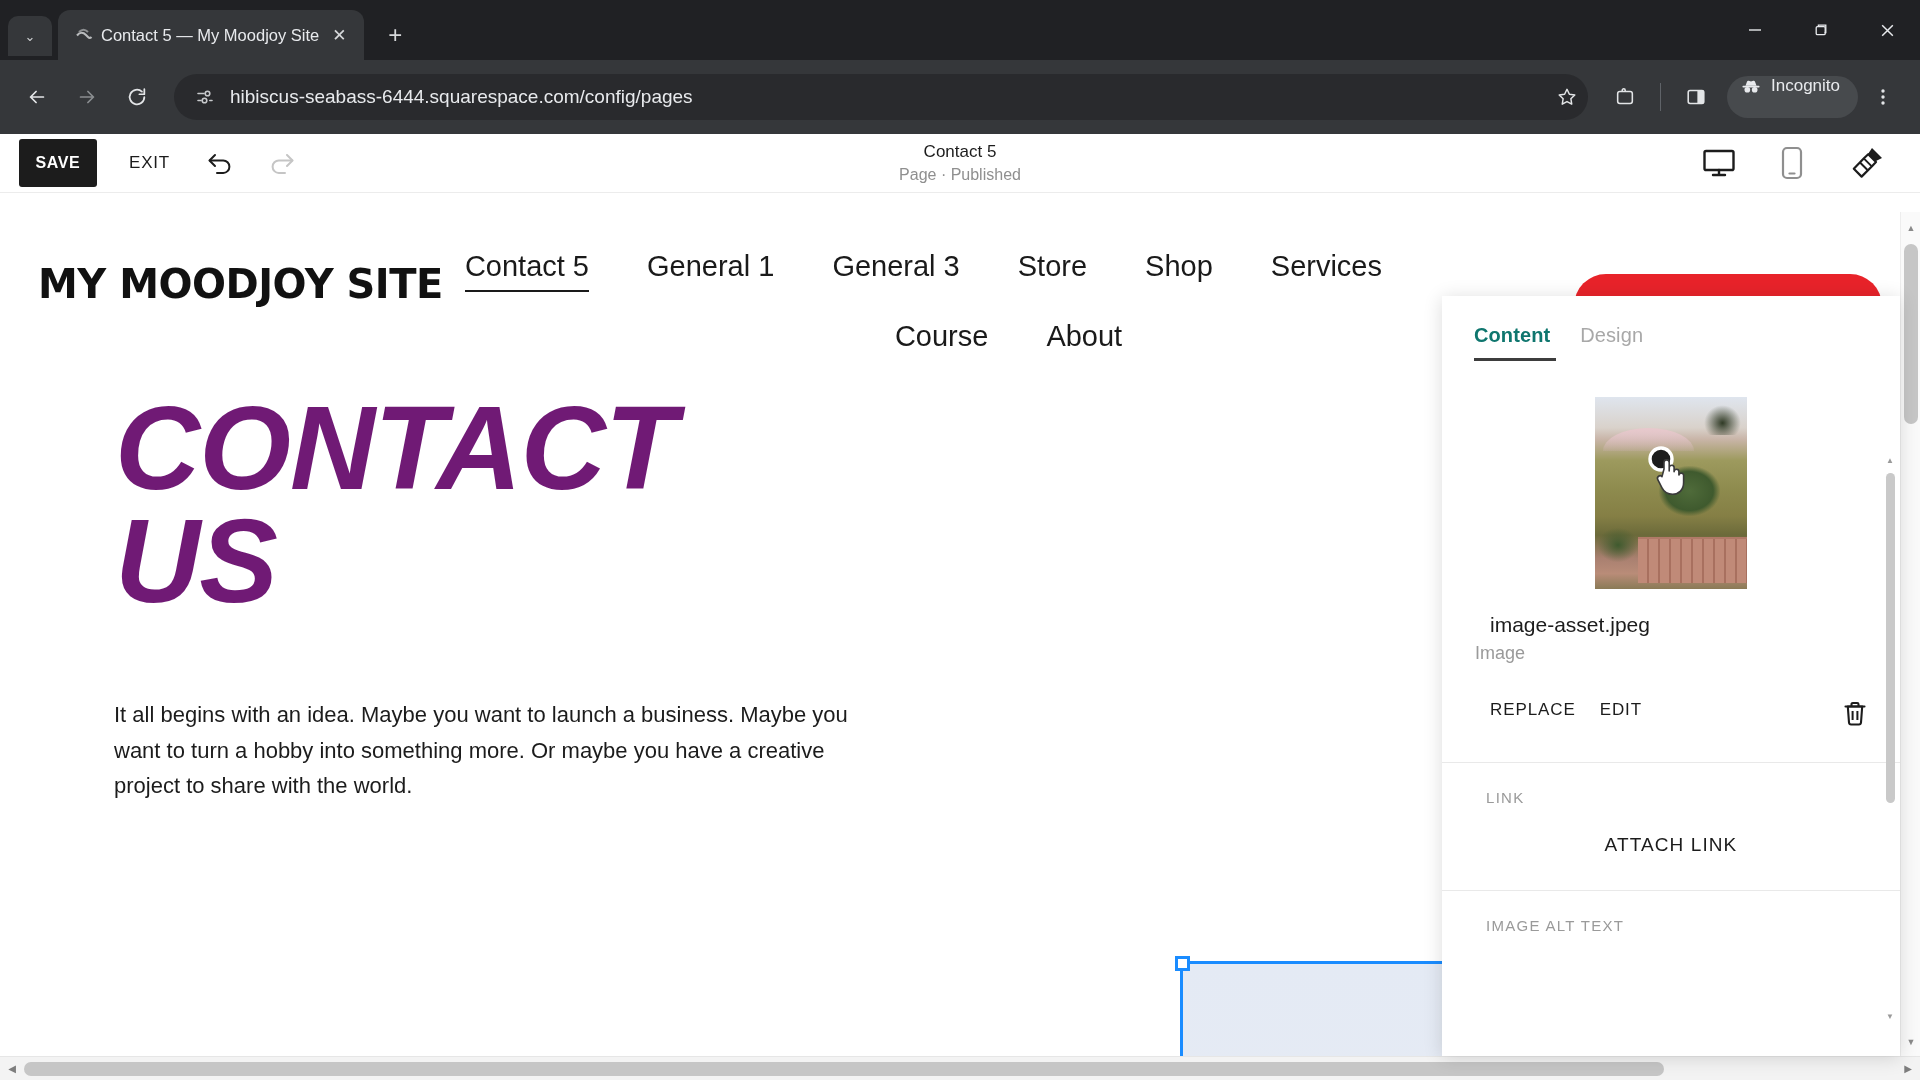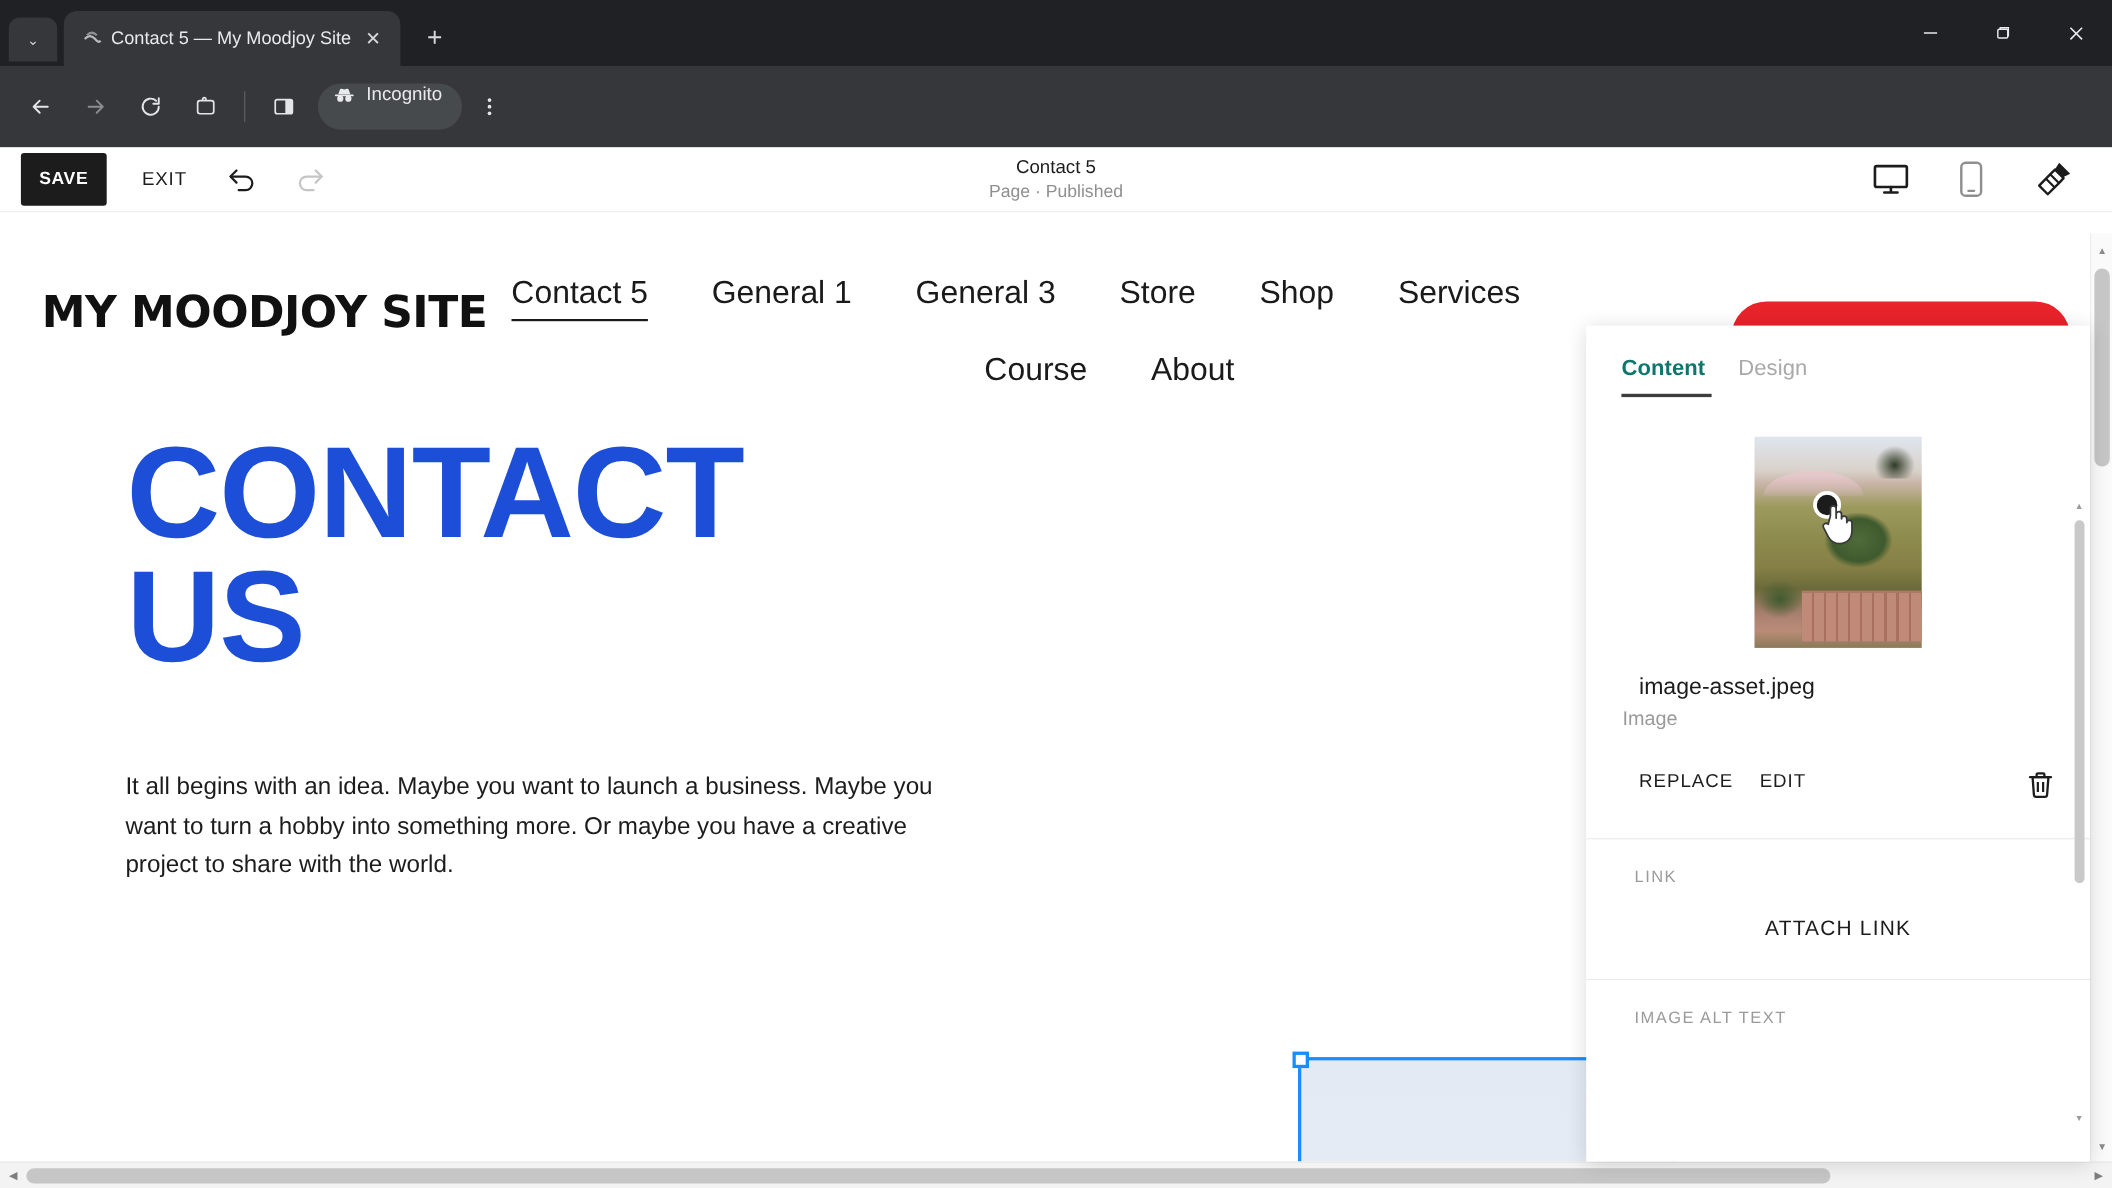--- a/index.html
+++ b/index.html
@@ -145,22 +145,23 @@
     position: absolute; right: 18px; top: 62px;
     background: #e8232a; color: #fff; border-radius: 44px;
     padding: 20px 42px; font-size: 21px; font-weight: 700;
     letter-spacing: .2px; white-space: nowrap;
   }
 
   .site-body { position: relative; height: 690px; }
   .heading {
     position: absolute; left: 115px; top: 30px;
     font-size: 118px; font-weight: 700; line-height: 0.96;
-    color: #1d4ed8; letter-spacing: -1px;
+    color: #701a75; letter-spacing: -1px;
     font-family: "Liberation Sans", sans-serif;
+    font-style: italic;
   }
   .paragraph {
     position: absolute; left: 114px; top: 335px; width: 760px;
     font-size: 22px; line-height: 1.62; color: #1c1c1c;
   }
 
   .img-block {
     position: absolute; left: 1183px; top: 602px;
     width: 336px; height: 450px;
     background: linear-gradient(180deg,
@@ -357,20 +358,36 @@
           <path d="M5 12h14M13 6l6 6-6 6" stroke="#8a8d90" stroke-width="1.9" fill="none" stroke-linecap="round" stroke-linejoin="round"></path>
         </svg>
     </div>
     <div class="tb-btn">
       <svg width="22" height="22" viewBox="0 0 24 24">
         <path d="M20 12a8 8 0 1 1-2.6-5.9" stroke="#e3e5e7" stroke-width="1.9" fill="none" stroke-linecap="round"></path>
         <path d="M20 3.5V9h-5.4" stroke="#e3e5e7" stroke-width="1.9" fill="none" stroke-linecap="round" stroke-linejoin="round"></path>
       </svg>
     </div>
 
+    <div class="omnibox">
+      <span class="omni-icon">
+        <svg width="20" height="20" viewBox="0 0 20 20">
+          <path d="M3 6.5h6M3 13.5h3" stroke="#c7c9cc" stroke-width="1.6" stroke-linecap="round"></path>
+          <circle cx="12.5" cy="6.5" r="2.3" stroke="#c7c9cc" stroke-width="1.6" fill="none"></circle>
+          <circle cx="9.5" cy="13.5" r="2.3" stroke="#c7c9cc" stroke-width="1.6" fill="none"></circle>
+          <path d="M14.8 13.5H17" stroke="#c7c9cc" stroke-width="1.6" stroke-linecap="round"></path>
+        </svg>
+      </span>
+      <span class="omni-url">hibiscus-seabass-6444.squarespace.com/config/pages</span>
+      <span class="omni-icon">
+        <svg width="22" height="22" viewBox="0 0 24 24">
+          <path d="M12 3.6l2.6 5.4 5.9.8-4.3 4.1 1 5.9-5.2-2.8-5.2 2.8 1-5.9L3.5 9.8l5.9-.8z" stroke="#e3e5e7" stroke-width="1.6" fill="none" stroke-linejoin="round"></path>
+        </svg>
+      </span>
+    </div>
 
     <div class="tb-right">
       <div class="tb-btn">
         <svg width="22" height="22" viewBox="0 0 24 24">
           <rect x="4" y="6" width="16" height="13" rx="2.4" stroke="#e3e5e7" stroke-width="1.7" fill="none"></rect>
           <path d="M9 6V4.6a1.6 1.6 0 0 1 3.2 0V6" stroke="#e3e5e7" stroke-width="1.7" fill="none"></path>
         </svg>
       </div>
       <div class="divider-v"></div>
       <div class="tb-btn">

